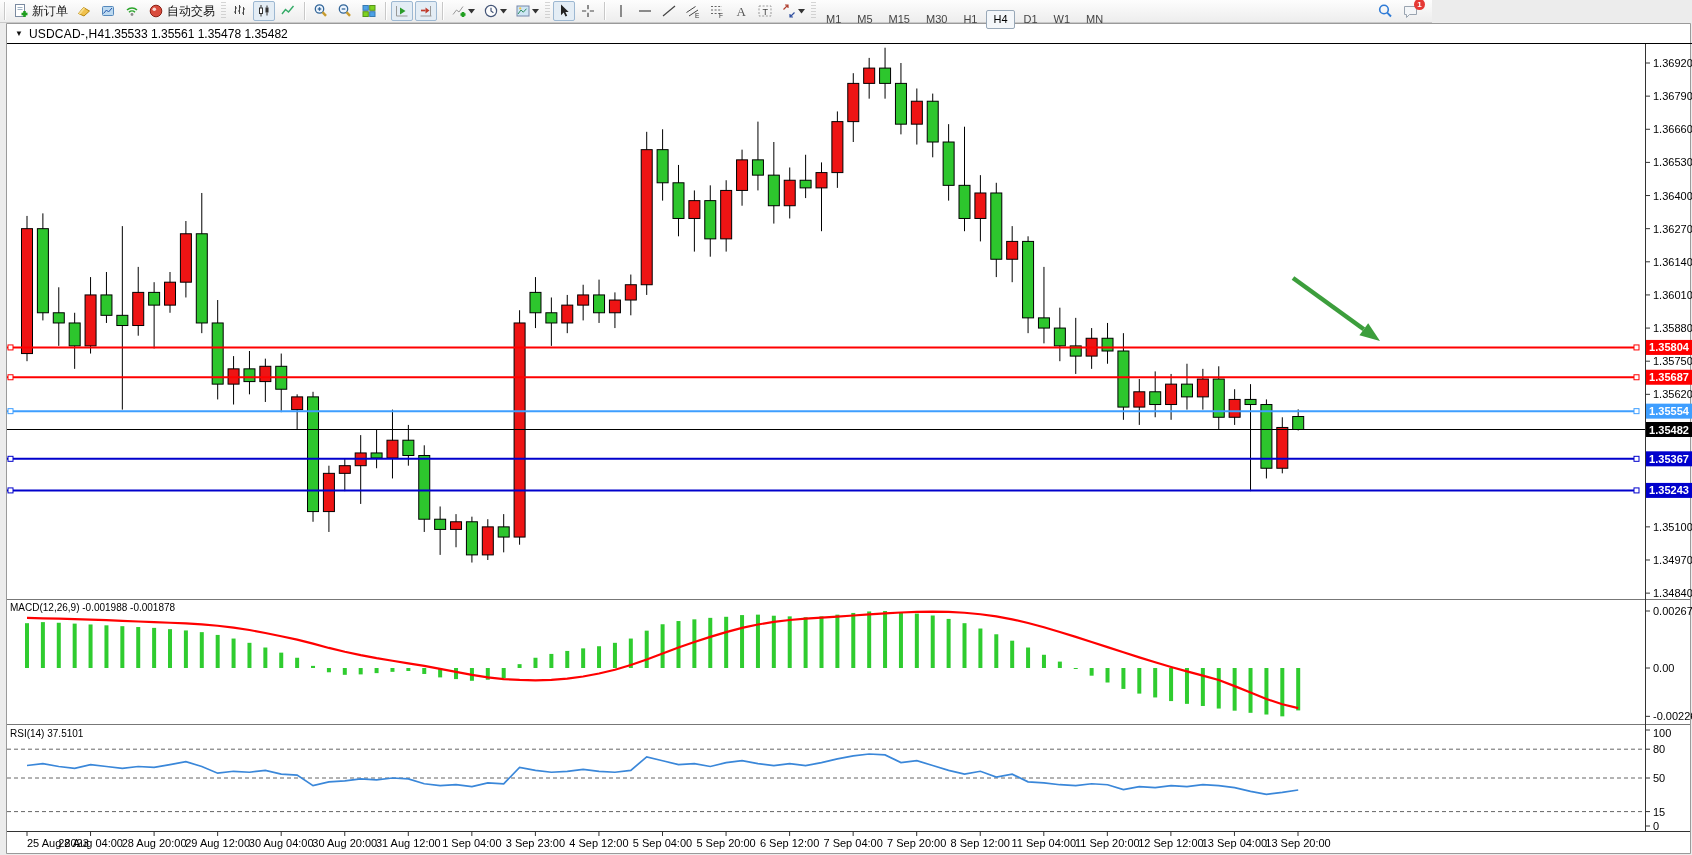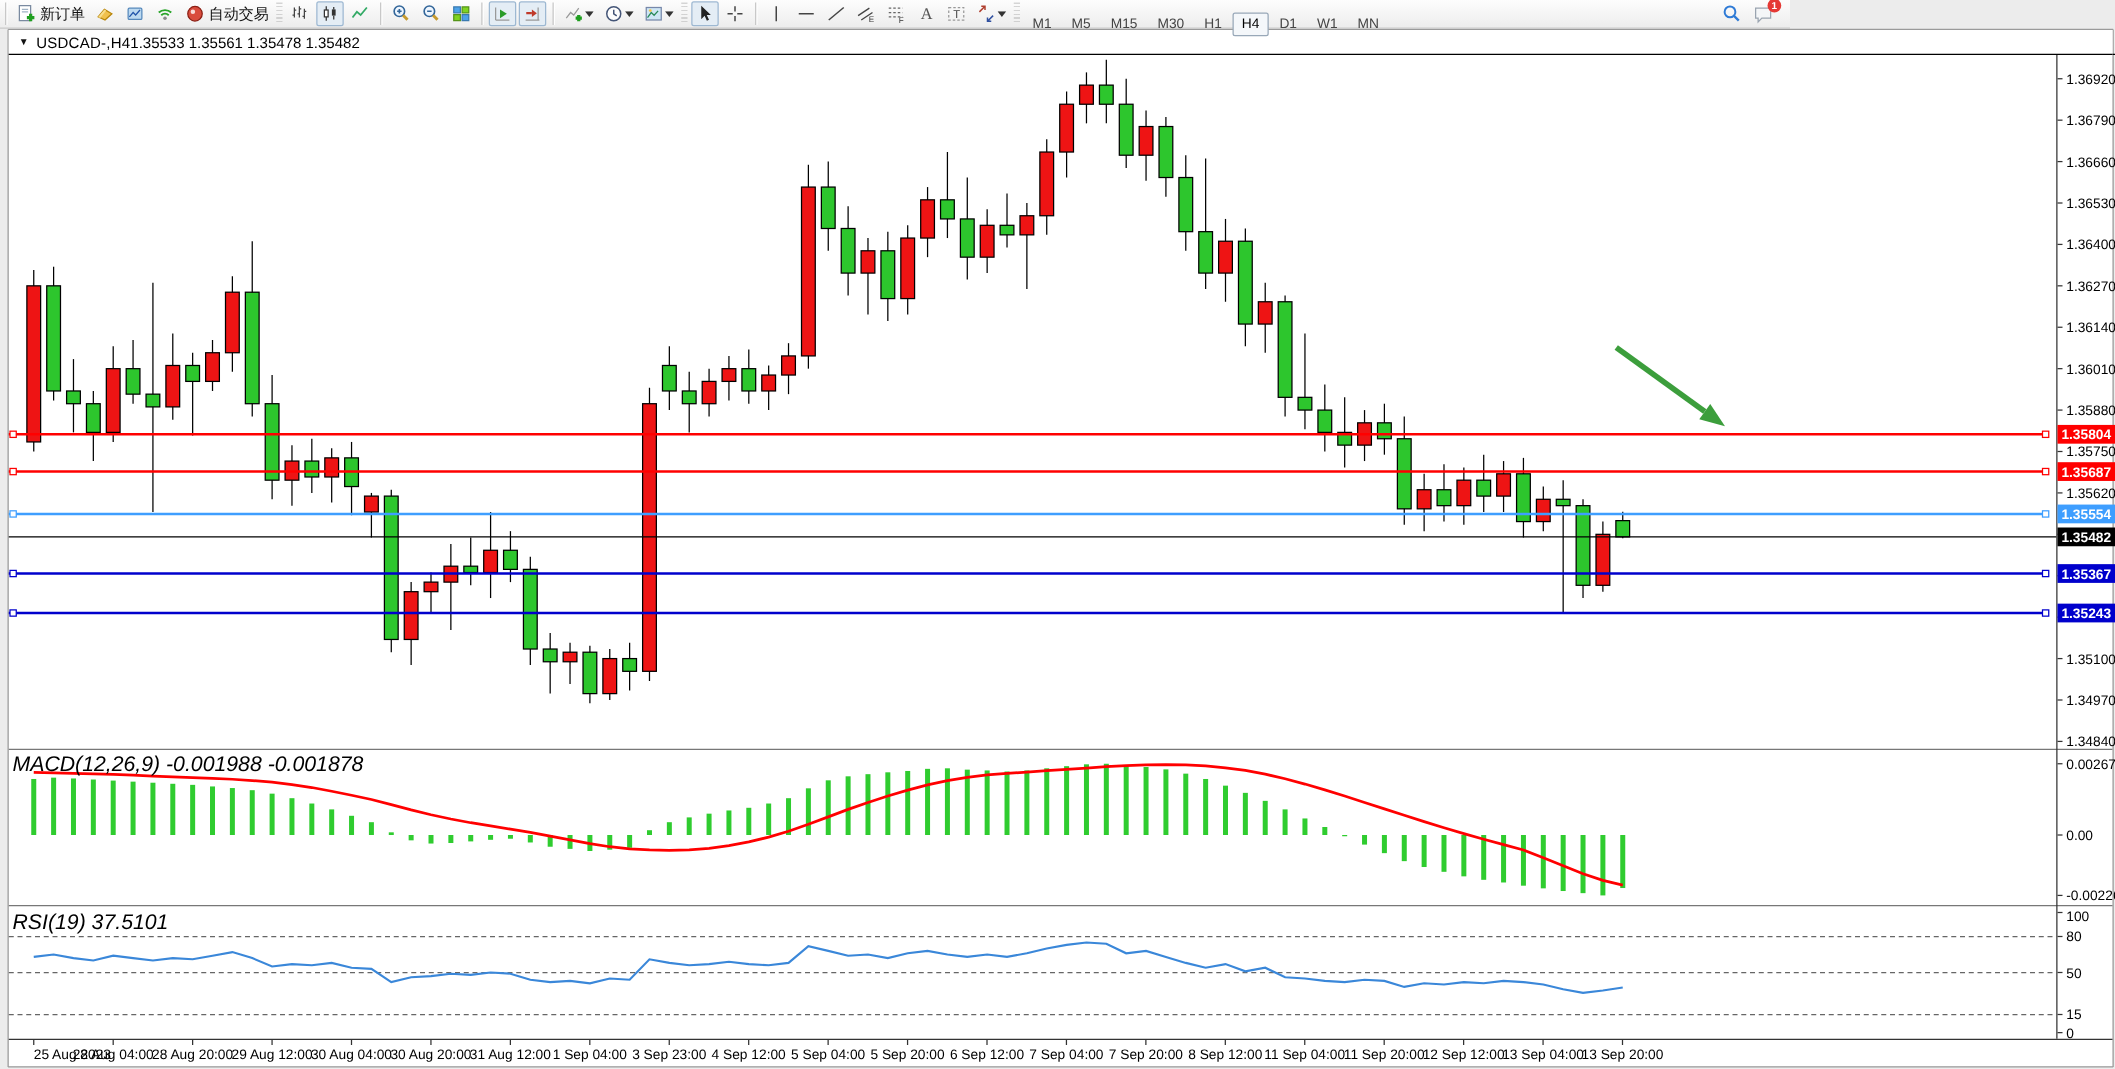--- a/index.html
+++ b/index.html
@@ -23,21 +23,21 @@
   .t-right{position:absolute;right:6px;top:1px;display:flex;align-items:center;}
   .badge{position:absolute;right:-4px;top:-3px;background:#e53935;color:#fff;border-radius:50%;
      width:11px;height:11px;font-size:8px;line-height:11px;text-align:center;font-weight:bold;}
   .caret{margin-left:1px;}
   
   .titlebar{position:absolute;left:7px;top:24px;width:1683px;height:19px;background:#fff;
      border-bottom:1px solid #000;z-index:4;display:flex;align-items:center;font-size:12px;color:#000;}
   .titlebar .menu-arrow{font-size:8px;margin:0 6px 0 8px;color:#111;}
   .titlebar .sym{font-weight:bold;letter-spacing:.2px;font-weight:normal;text-align:center;}
   .titlebar .ohlc{margin-left:0;}
-  .ind-label{position:absolute;z-index:4;font-size:17px;color:#000;background:transparent;white-space:nowrap;font-style:italic;}
+  .ind-label{position:absolute;z-index:4;font-size:10px;color:#000;background:transparent;white-space:nowrap;}
   #chart-svg{position:absolute;left:0;top:0;z-index:1;}
 </style>
 </head>
 <body>
 
 <div class="toolbar">
   <span class="tsep"></span>
   <button class="tbtn">
     <svg width="16" height="16" viewBox="0 0 16 16">
         <rect x="2.5" y="1.5" width="9" height="12" fill="#fff" stroke="#7a8aa0"></rect>
@@ -251,21 +251,21 @@
   </div>
 </div>
 
 <div class="titlebar">
   <span class="menu-arrow">▼</span>
   <span class="sym">USDCAD-,H4</span>
   <span class="ohlc">1.35533 1.35561 1.35478 1.35482</span>
 </div>
 
 <div class="ind-label" style="left:10px;top:602px;">MACD(12,26,9) -0.001988 -0.001878</div>
-<div class="ind-label" style="left:10px;top:728px;">RSI(19) 37.5101</div>
+<div class="ind-label" style="left:10px;top:728px;">RSI(14) 37.5101</div>
 
 <svg id="chart-svg" width="1692" height="855">
     <rect x="0" y="23" width="1692" height="832" fill="#ececec"></rect>
     <rect x="7" y="24" width="1683" height="829" fill="#ffffff"></rect>
     <g>
       <line x1="6.5" y1="23.5" x2="6.5" y2="853.5" stroke="#9a9a9a"></line>
       <line x1="6.5" y1="23.5" x2="1690.5" y2="23.5" stroke="#9a9a9a"></line>
       <line x1="1690.5" y1="23.5" x2="1690.5" y2="853.5" stroke="#9a9a9a"></line>
       <line x1="6.5" y1="853.5" x2="1690.5" y2="853.5" stroke="#9a9a9a"></line>
       <line x1="7" y1="43.5" x2="1692" y2="43.5" stroke="#000"></line>

